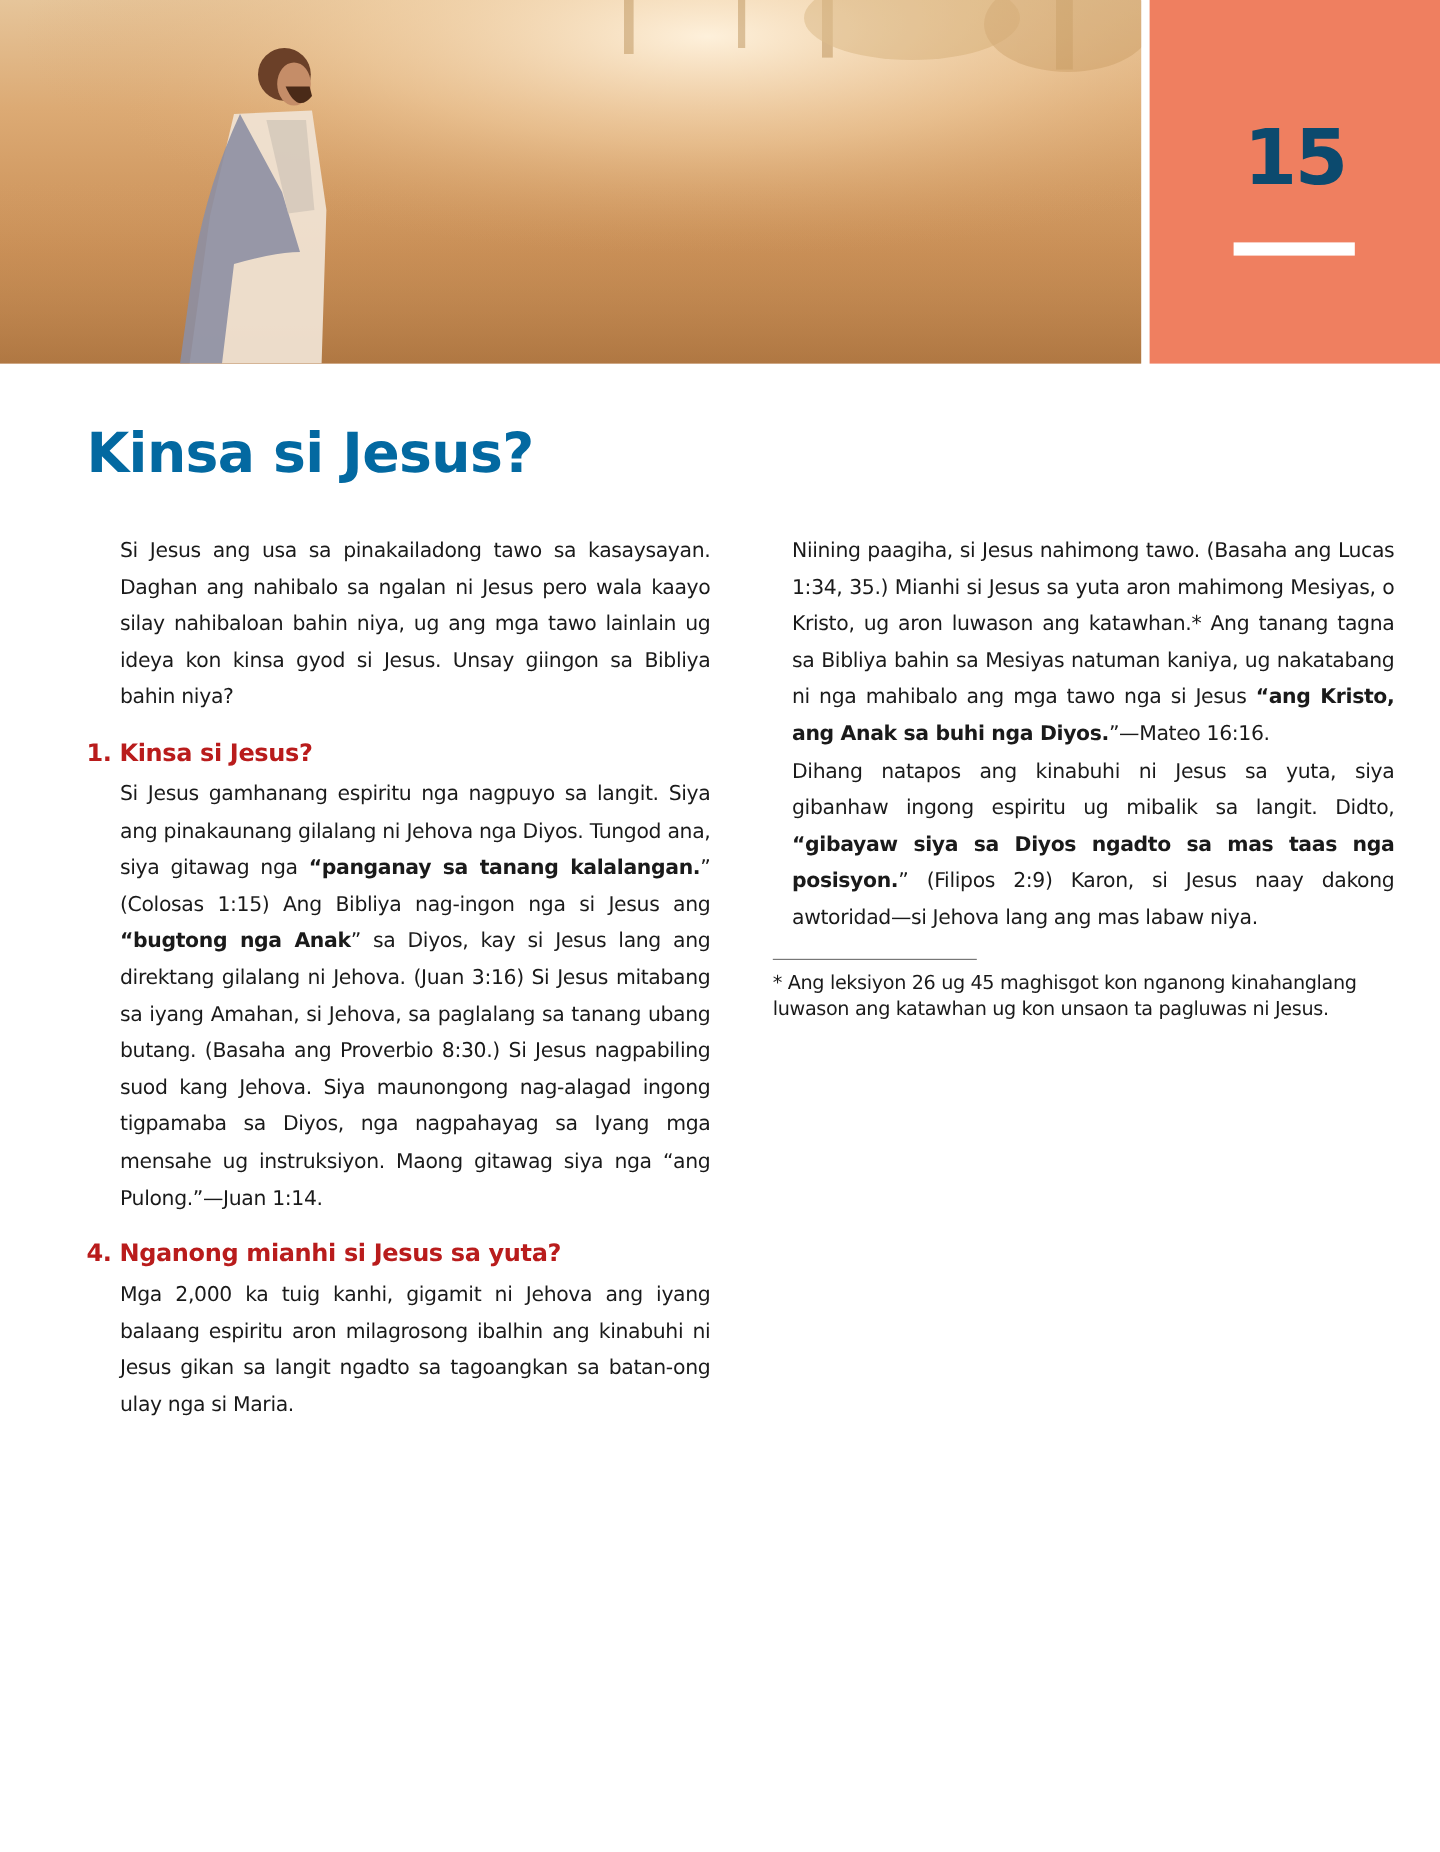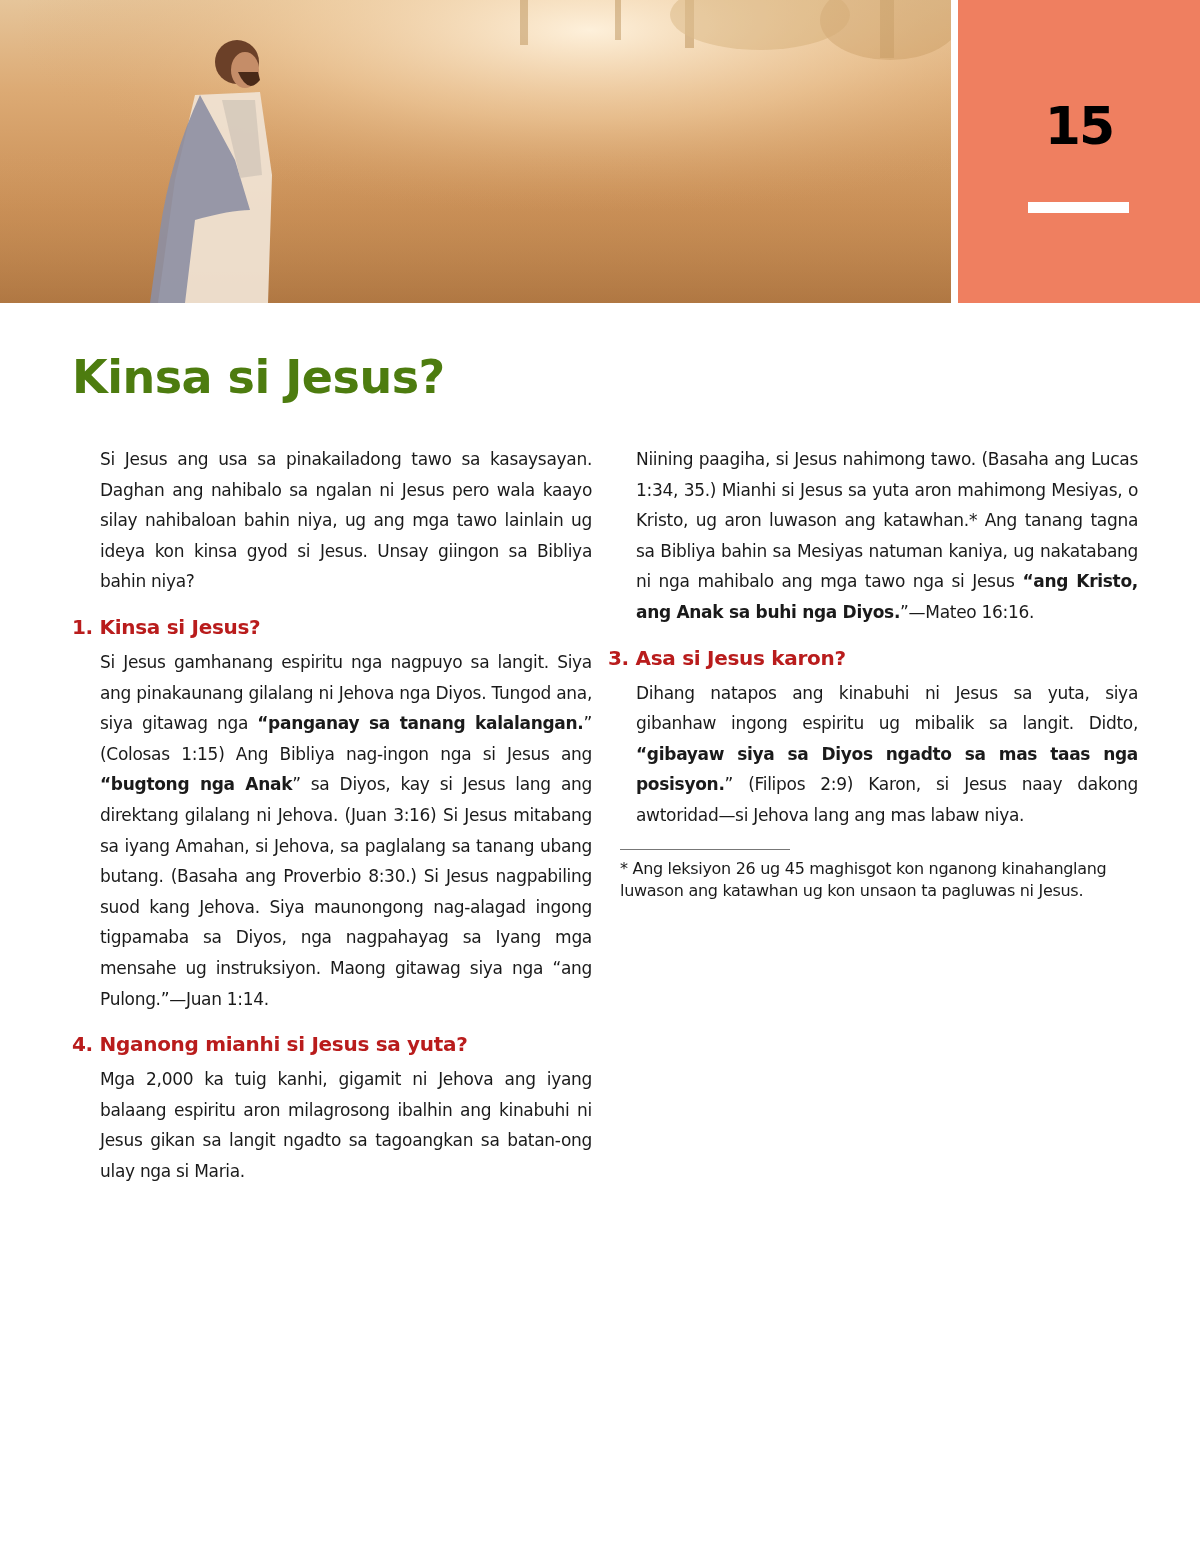--- a/index.html
+++ b/index.html
@@ -3,28 +3,28 @@
 <meta charset="utf-8">
 <style>
   html, body { margin: 0; padding: 0; background: #ffffff; }
   body { width: 1200px; height: 1543px; position: relative; overflow: hidden;
          font-family: "DejaVu Sans", "Liberation Sans", sans-serif; color: #1a1a1a; }
   .hero { position: absolute; left: 0; top: 0; width: 951px; height: 303px; overflow: hidden;
           background: linear-gradient(180deg, #e6c59a 0%, #dcaa74 30%, #c98e55 70%, #b9804a 100%); }
   .hero svg { position: absolute; left: 0; top: 0; width: 951px; height: 303px; }
   .badge { position: absolute; left: 958px; top: 0; width: 242px; height: 303px; background: #ef7f60; }
   .badge-number { position: absolute; left: 0; right: 0; top: 100px; text-align: center;
-                  font-family: "DejaVu Sans", sans-serif; font-weight: bold; font-size: 52px;
-                  color: #000000; line-height: 1; letter-spacing: -2px; }
+                  font-family: "DejaVu Sans", sans-serif; font-weight: bold; font-size: 64px;
+                  color: #0c4a6e; line-height: 1; letter-spacing: -2px; }
   .badge-bar { position: absolute; left: 70px; top: 202px; width: 101px; height: 11px; background: #ffffff; }
   h1 { position: absolute; left: 72px; top: 352px; margin: 0; font-family: "DejaVu Sans", sans-serif;
-       font-weight: bold; font-size: 46px; letter-spacing: -0.5px; color: #4d7c0f; line-height: 1.1; }
+       font-weight: bold; font-size: 46px; letter-spacing: -0.5px; color: #0369a1; line-height: 1.1; }
   .col { position: absolute; top: 444px; width: 520px; }
   .col-left { left: 72px; }
-  .col-right { left: 608px; width: 530px; }
+  .col-right { left: 632px; width: 530px; }
   p.body { margin: 0 0 0 28px; font-size: 17px; line-height: 30.6px; text-align: justify;
            hyphens: manual; letter-spacing: -0.3px; }
   p.body b { font-weight: bold; }
   h2 { margin: 16px 0 6px 0; font-size: 20px; font-weight: bold; color: #b91c1c; line-height: 28px;
        letter-spacing: -0.3px; }
   .rule { width: 170px; height: 1px; background: #777; margin: 18px 0 8px 12px; }
   .footnote { margin: 0 0 0 12px; font-size: 16px; line-height: 22px; letter-spacing: -0.3px; }
 </style>
 </head>
 <body>
@@ -73,17 +73,16 @@
 <div class="col col-left">
   <p class="body">Si Jesus ang usa sa pinakailadong tawo sa ka­saysayan. Daghan ang nahibalo sa ngalan ni Jesus pero wala kaayo silay nahibaloan bahin niya, ug ang mga tawo lainlain ug ideya kon kin­sa gyod si Jesus. Unsay giingon sa Bibliya bahin niya?</p>
   <h2>1. Kinsa si Jesus?</h2>
   <p class="body">Si Jesus gamhanang espiritu nga nagpuyo sa langit. Siya ang pinakaunang gilalang ni Jehova nga Diyos. Tungod ana, siya gitawag nga <b>“pa­nganay sa tanang kalalangan.</b>” (Colosas 1:15) Ang Bibliya nag-ingon nga si Jesus ang <b>“bug­tong nga Anak</b>” sa Diyos, kay si Jesus lang ang direktang gilalang ni Jehova. (Juan 3:16) Si Jesus mitabang sa iyang Amahan, si Jehova, sa paglalang sa tanang ubang butang. (Basa­ha ang Proverbio 8:30.) Si Jesus nagpabiling suod kang Jehova. Siya maunongong nag-ala­gad ingong tigpamaba sa Diyos, nga nagpa­hayag sa Iyang mga mensahe ug instruksiyon. Maong gitawag siya nga “ang Pulong.”—Juan 1:14.</p>
   <h2>4. Nganong mianhi si Jesus sa yuta?</h2>
   <p class="body">Mga 2,000 ka tuig kanhi, gigamit ni Jehova ang iyang balaang espiritu aron milagrosong ibalhin ang kinabuhi ni Jesus gikan sa langit ngadto sa tagoangkan sa batan-ong ulay nga si Maria. </p>
 </div>
 
 <div class="col col-right">
   <p class="body">Niining paagiha, si Jesus nahimong tawo. (Ba­saha ang Lucas 1:34, 35.) Mianhi si Jesus sa yuta aron mahimong Mesiyas, o Kristo, ug aron luwason ang katawhan.* Ang tanang tagna sa Bibliya bahin sa Mesiyas natuman kaniya, ug nakatabang ni nga mahibalo ang mga tawo nga si Jesus <b>“ang Kristo, ang Anak sa buhi nga Di­yos.</b>”—Mateo 16:16.</p>
-  <h2>3. Asa si Jesus karon?</h2>
   <p class="body">Dihang natapos ang kinabuhi ni Jesus sa yuta, siya gibanhaw ingong espiritu ug mibalik sa la­ngit. Didto, <b>“gibayaw siya sa Diyos ngadto sa mas taas nga posisyon.</b>” (Filipos 2:9) Karon, si Jesus naay dakong awtoridad—si Jehova lang ang mas labaw niya.</p>
   <div class="rule"></div>
   <p class="footnote">* Ang leksiyon 26 ug 45 maghisgot kon nganong kinahanglang luwason ang katawhan ug kon unsaon ta pagluwas ni Jesus.</p>
 </div>
 
 </body></html>

